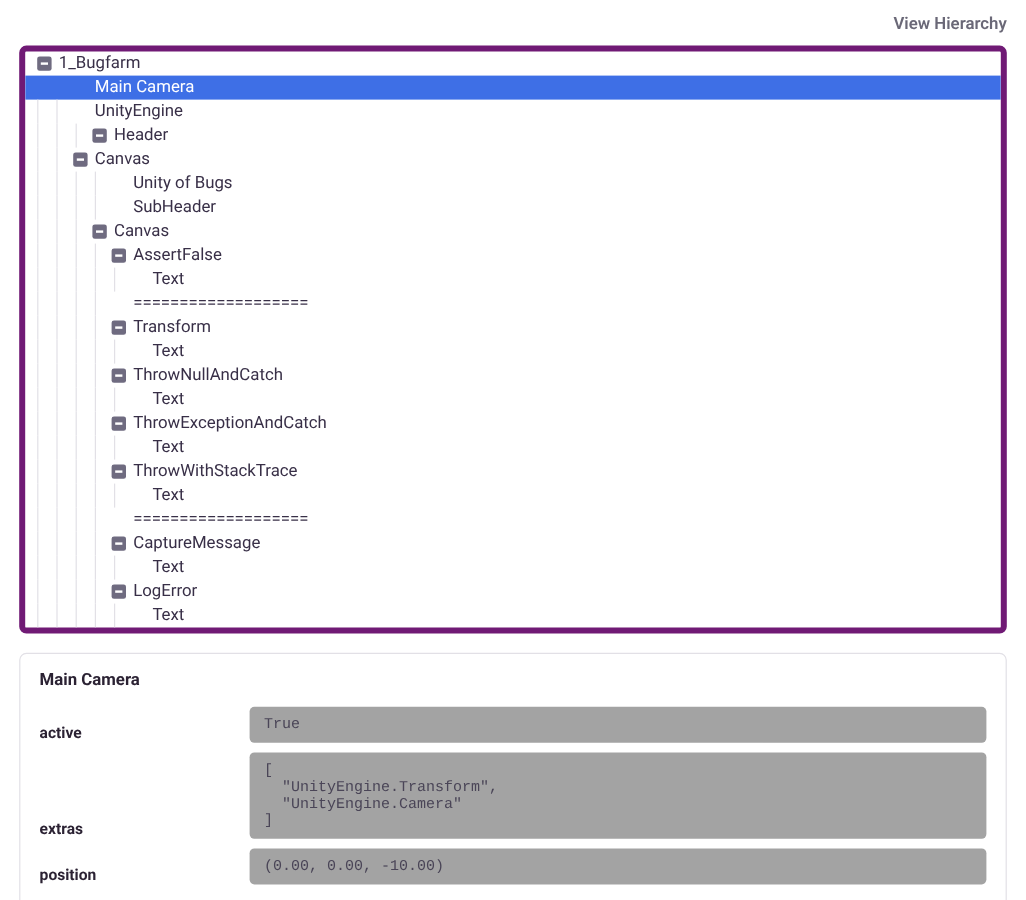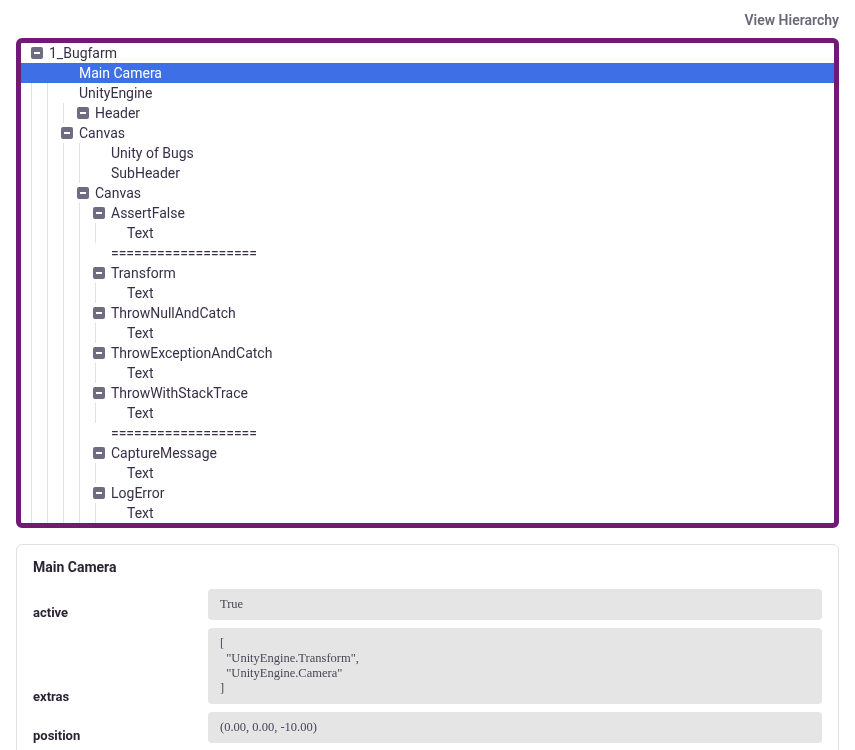--- a/index.html
+++ b/index.html
@@ -94,24 +94,24 @@
   .prop-key {
     width: 175px;
     flex-shrink: 0;
     font-weight: 700;
     font-size: 13px;
     color: #2b2233;
     padding-top: 8px;
   }
   .prop-val {
     flex: 1;
-    background: #e5e5e5;
+    background: #a3a3a3;
     border-radius: 4px;
     padding: 8px 12px;
-    font-family: Liberation Serif, serif;
+    font-family: Liberation Mono, monospace;
     font-size: 12.5px;
     color: #4a4557;
     white-space: pre;
   }
 </style>
 </head>
 <body>
 
 <div class="title">View Hierarchy</div>
 

